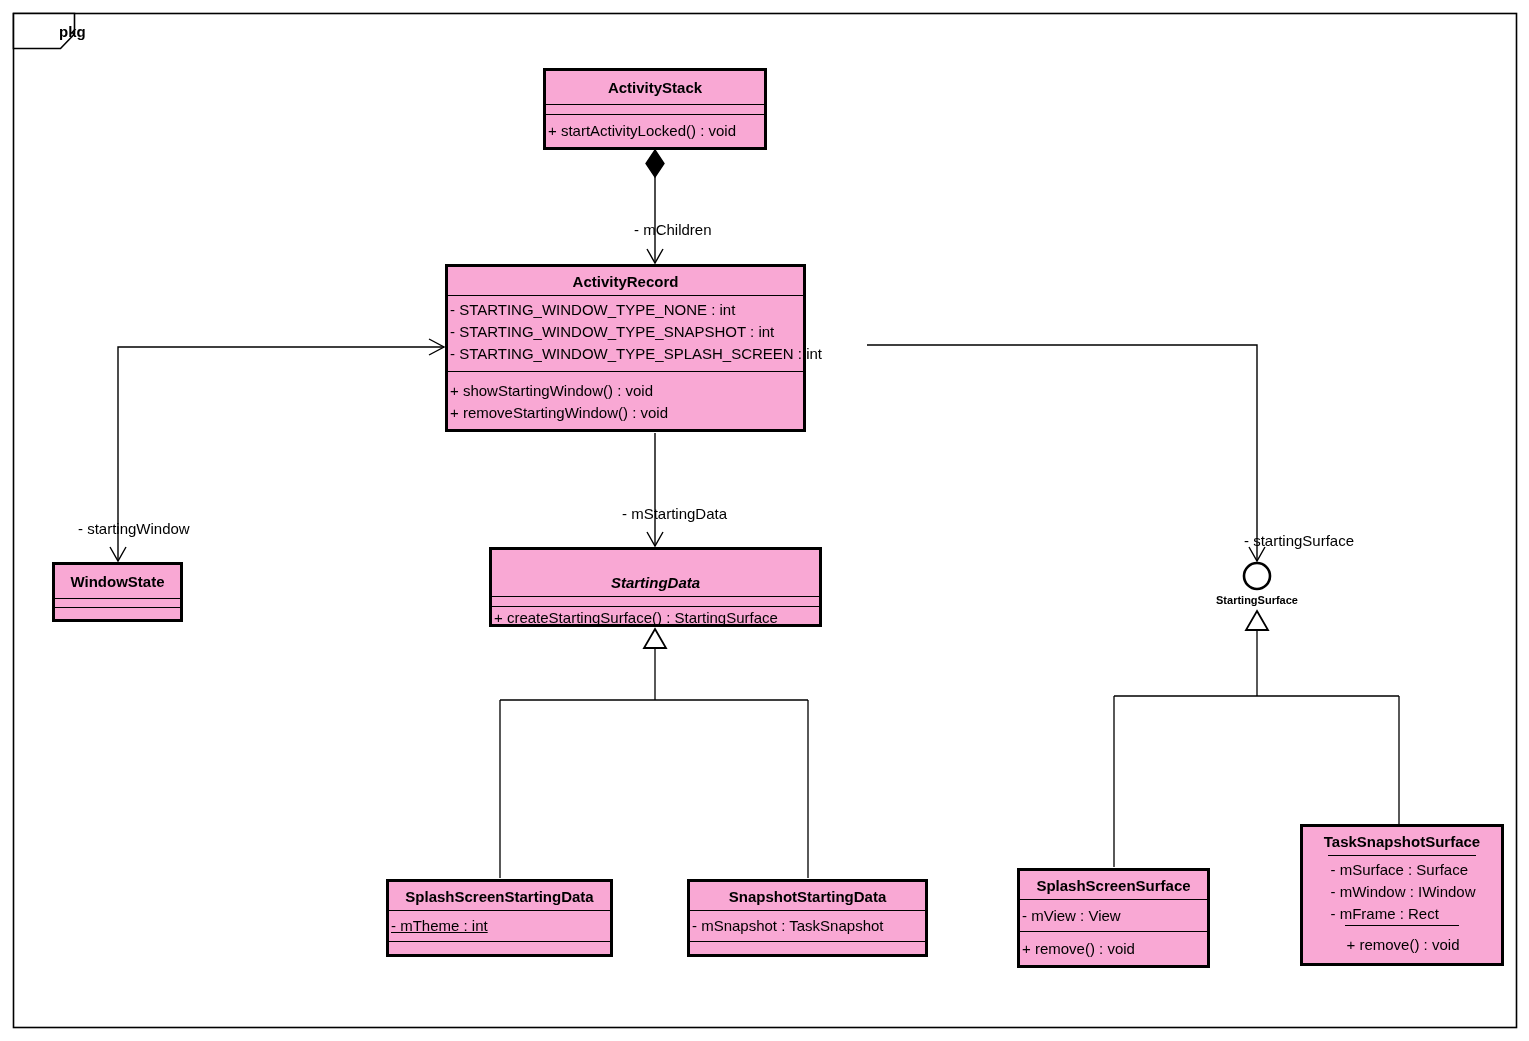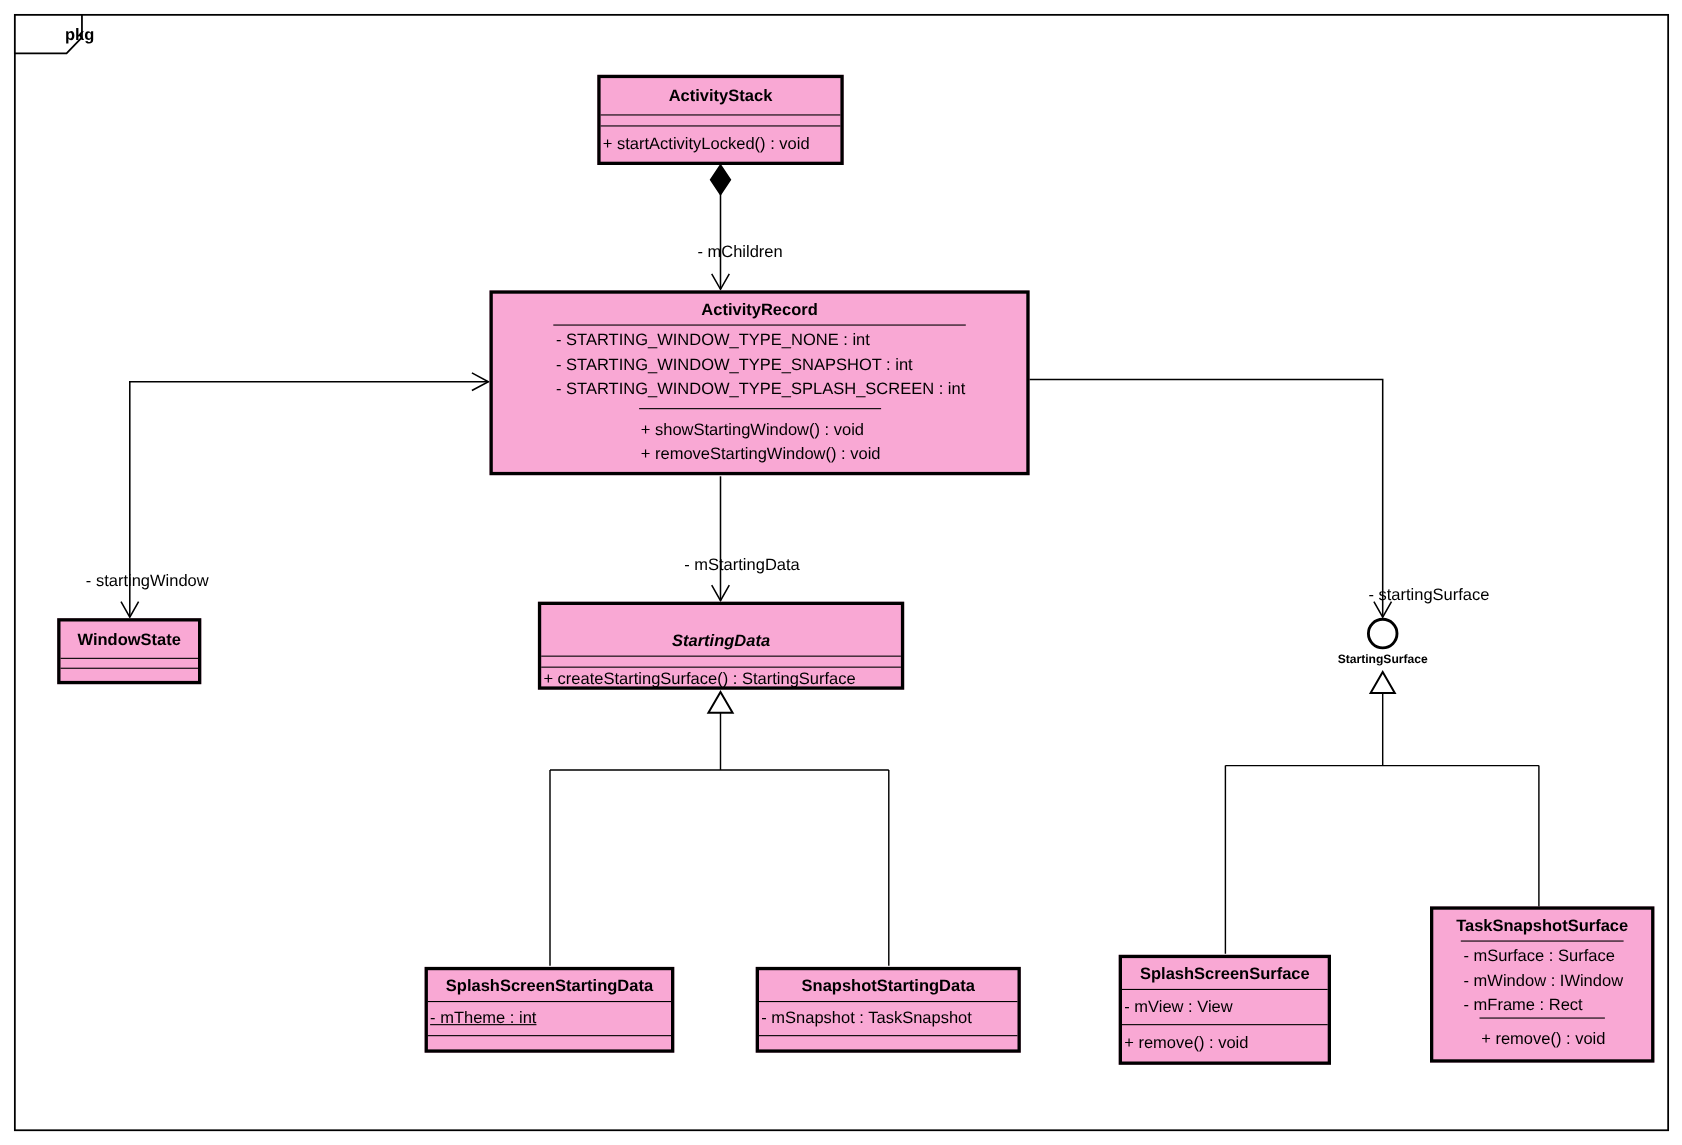--- a/index.html
+++ b/index.html
@@ -70,21 +70,21 @@
   <div class="frame-tab-label" style="left:18px;top:23px;margin-left:41px;">pkg</div>
 
   <div class="uml-class" style="left:543px;top:68px;width:224px;height:82px;">
     <div class="uml-title" style="height:33px;">ActivityStack</div>
     <div class="sec" style="height:10px;"></div>
     <div class="sec grow single">
       <div class="line">+ startActivityLocked() : void</div>
     </div>
   </div>
 
-  <div class="uml-class" style="left:445px;top:264px;width:491px;height:168px;align-items:center;">
+  <div class="uml-class" style="left:445px;top:264px;width:361px;height:168px;">
     <div class="uml-title" style="height:28px;">ActivityRecord</div>
     <div class="sec multi" style="height:76px;">
       <div class="line">- STARTING_WINDOW_TYPE_NONE : int</div>
       <div class="line">- STARTING_WINDOW_TYPE_SNAPSHOT : int</div>
       <div class="line">- STARTING_WINDOW_TYPE_SPLASH_SCREEN : int</div>
     </div>
     <div class="sec grow multi" style="padding-top:8px;">
       <div class="line">+ showStartingWindow() : void</div>
       <div class="line">+ removeStartingWindow() : void</div>
     </div>

